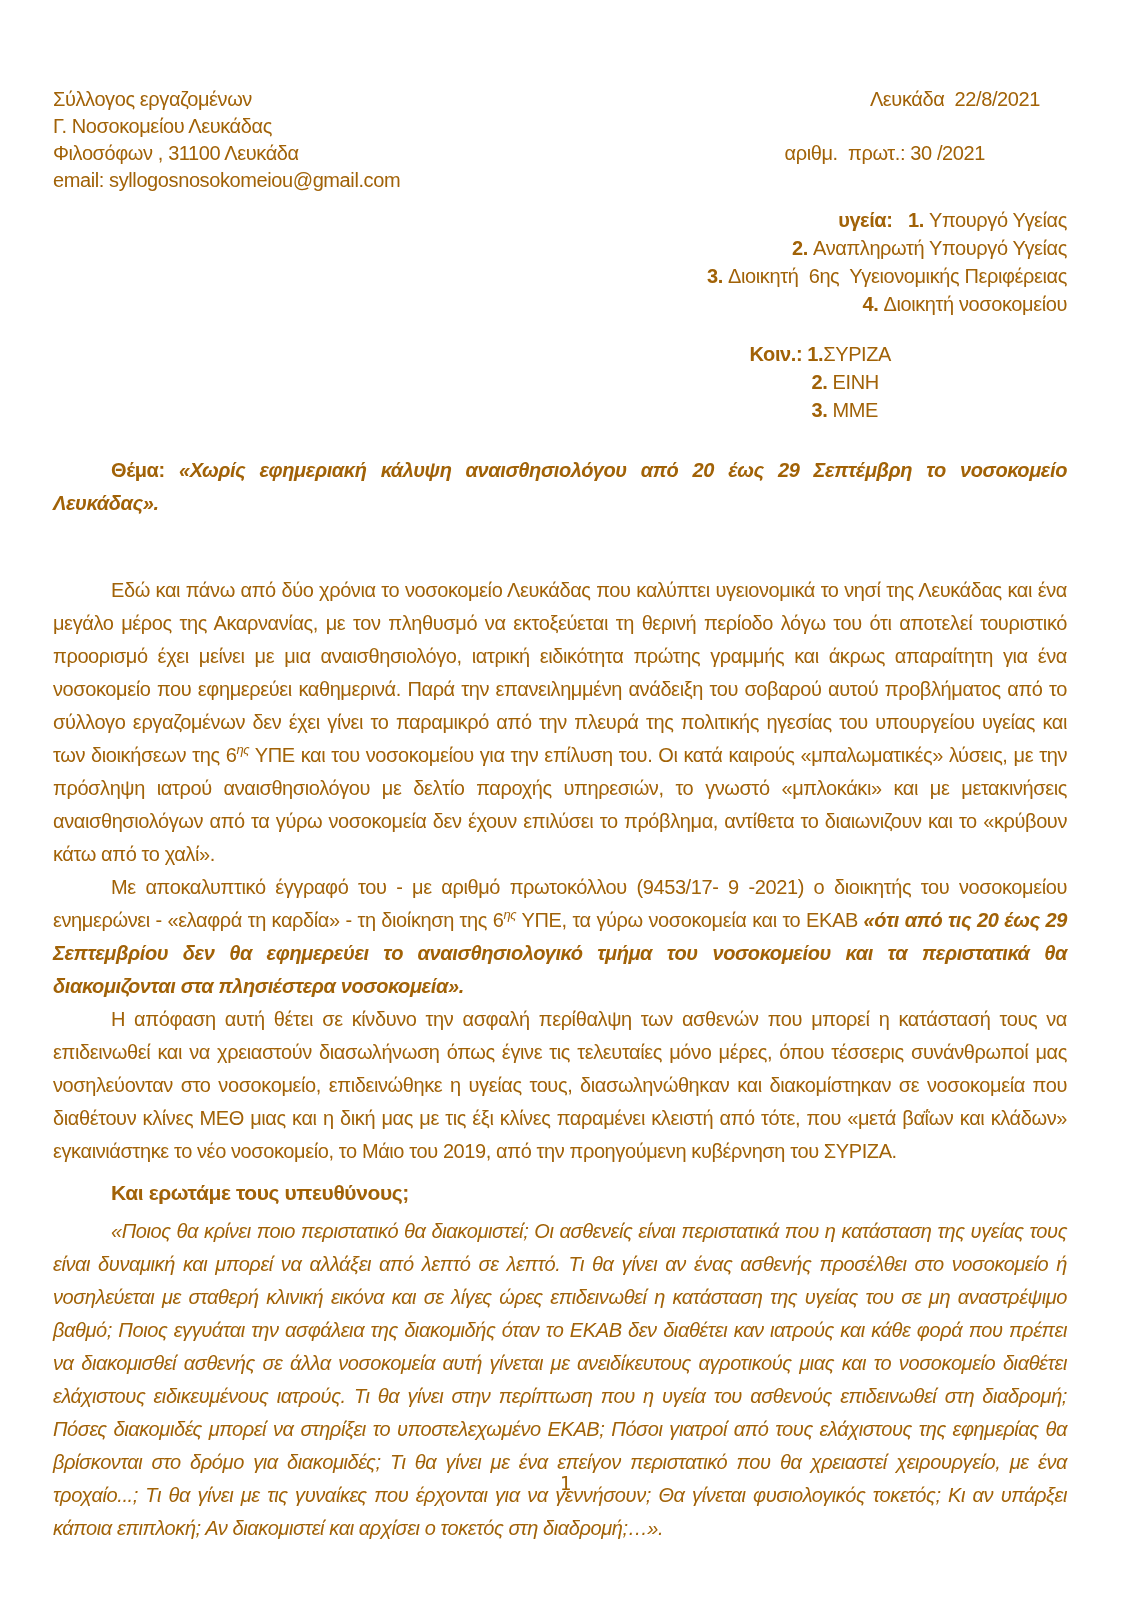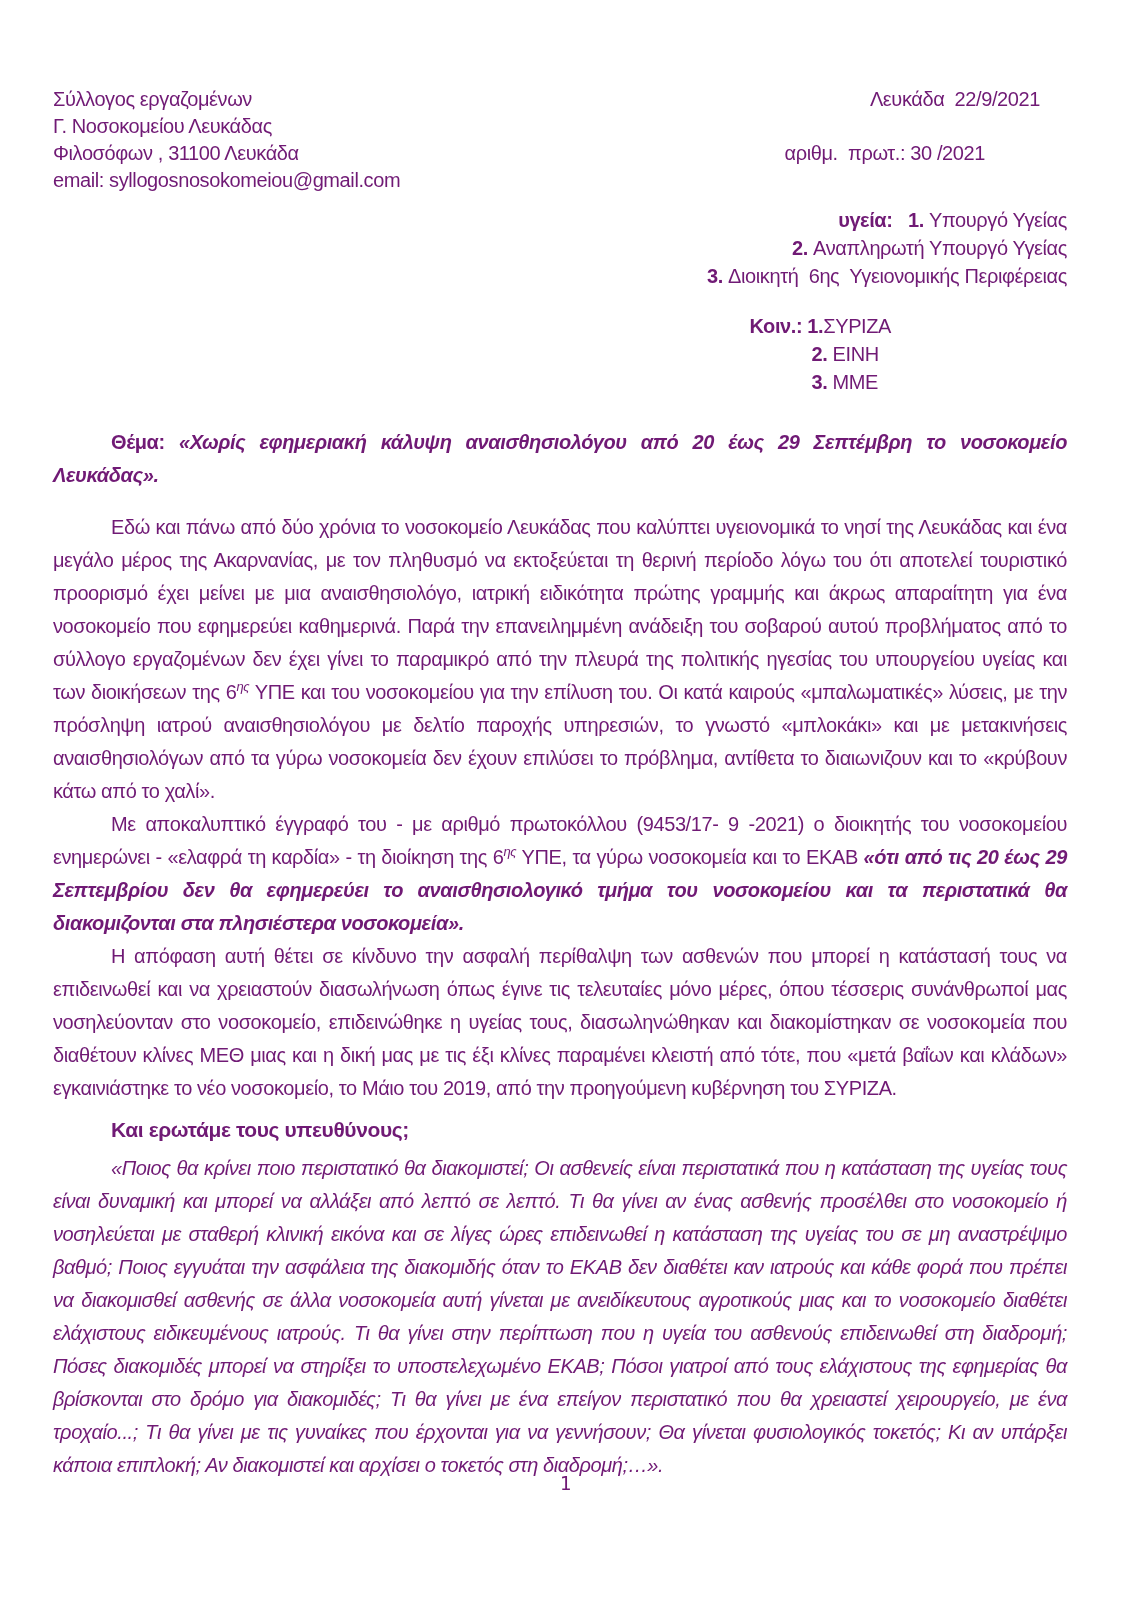--- a/index.html
+++ b/index.html
@@ -2,21 +2,21 @@
 <html lang="el"><head>
 <meta charset="utf-8">
 <title>Document</title>
 <style>
   html, body { margin: 0; padding: 0; background: #ffffff; }
   .page {
     position: relative;
     width: 1131px;
     height: 1600px;
     background: #ffffff;
-    color: #701a75;
+    color: #a16207;
     font-family: "Liberation Sans", sans-serif;
     overflow: hidden;
   }
   .content { padding: 86px 64px 0 53px; }
 
   
   .sender { font-size: 20px; line-height: 27px; letter-spacing: -0.4px; }
   .place-date {
     position: absolute; top: 86px; right: 91px;
     font-size: 20px; line-height: 27px; letter-spacing: -0.4px; white-space: pre;
@@ -46,21 +46,21 @@
   
   .subject {
     margin: 30px 0 0 0;
     font-size: 20px; line-height: 33px; letter-spacing: -0.4px;
     text-align: justify; text-indent: 58px;
     font-weight: bold;
   }
   .subject-text { font-style: italic; }
 
   
-  .doc-body { margin-top: 19px; }
+  .doc-body { margin-top: 54px; }
   .para {
     margin: 0;
     font-size: 20px; line-height: 33px; letter-spacing: -0.4px;
     text-align: justify; text-indent: 58px;
   }
   .para.quote { font-style: italic; }
   .heading {
     margin: 8px 0 6px 0;
     font-size: 21px; line-height: 33px; letter-spacing: -0.4px;
     font-weight: bold; text-indent: 58px;
@@ -80,27 +80,28 @@
 <div class="page">
   <div class="content">
 
     <div class="sender">
       <div>Σύλλογος εργαζομένων</div>
       <div>Γ. Νοσοκομείου Λευκάδας</div>
       <div>Φιλοσόφων , 31100 Λευκάδα</div>
       <div>email: syllogosnosokomeiou@gmail.com</div>
     </div>
 
-    <div class="place-date">Λευκάδα  22/9/2021</div>
+    <div class="place-date">Λευκάδα  22/8/2021</div>
     <div class="protocol">αριθμ.  πρωτ.: 30 /2021</div>
 
     <div class="to-block">
       <div class="to-line"><span class="to-label">υγεία:   </span><span class="to-num">1. </span><span>Υπουργό Υγείας</span></div>
       <div class="to-line"><span class="to-num">2. </span><span>Αναπληρωτή Υπουργό Υγείας</span></div>
       <div class="to-line"><span class="to-num">3. </span><span>Διοικητή  6ης  Υγειονομικής Περιφέρειας</span></div>
+      <div class="to-line"><span class="to-num">4. </span><span>Διοικητή νοσοκομείου</span></div>
     </div>
 
     <div class="cc-block">
       <div class="cc-line"><span class="cc-label">Κοιν.: </span><span class="cc-num">1.</span><span>ΣΥΡΙΖΑ</span></div>
       <div class="cc-line indent"><span class="cc-num">2. </span><span>ΕΙΝΗ</span></div>
       <div class="cc-line indent"><span class="cc-num">3. </span><span>ΜΜΕ</span></div>
     </div>
 
     <p class="subject"><span class="subject-label">Θέμα:</span> <span class="subject-text">«Χωρίς εφημεριακή κάλυψη αναισθησιολόγου από 20 έως 29 Σεπτέμβρη το νοσοκομείο Λευκάδας».</span></p>
 

